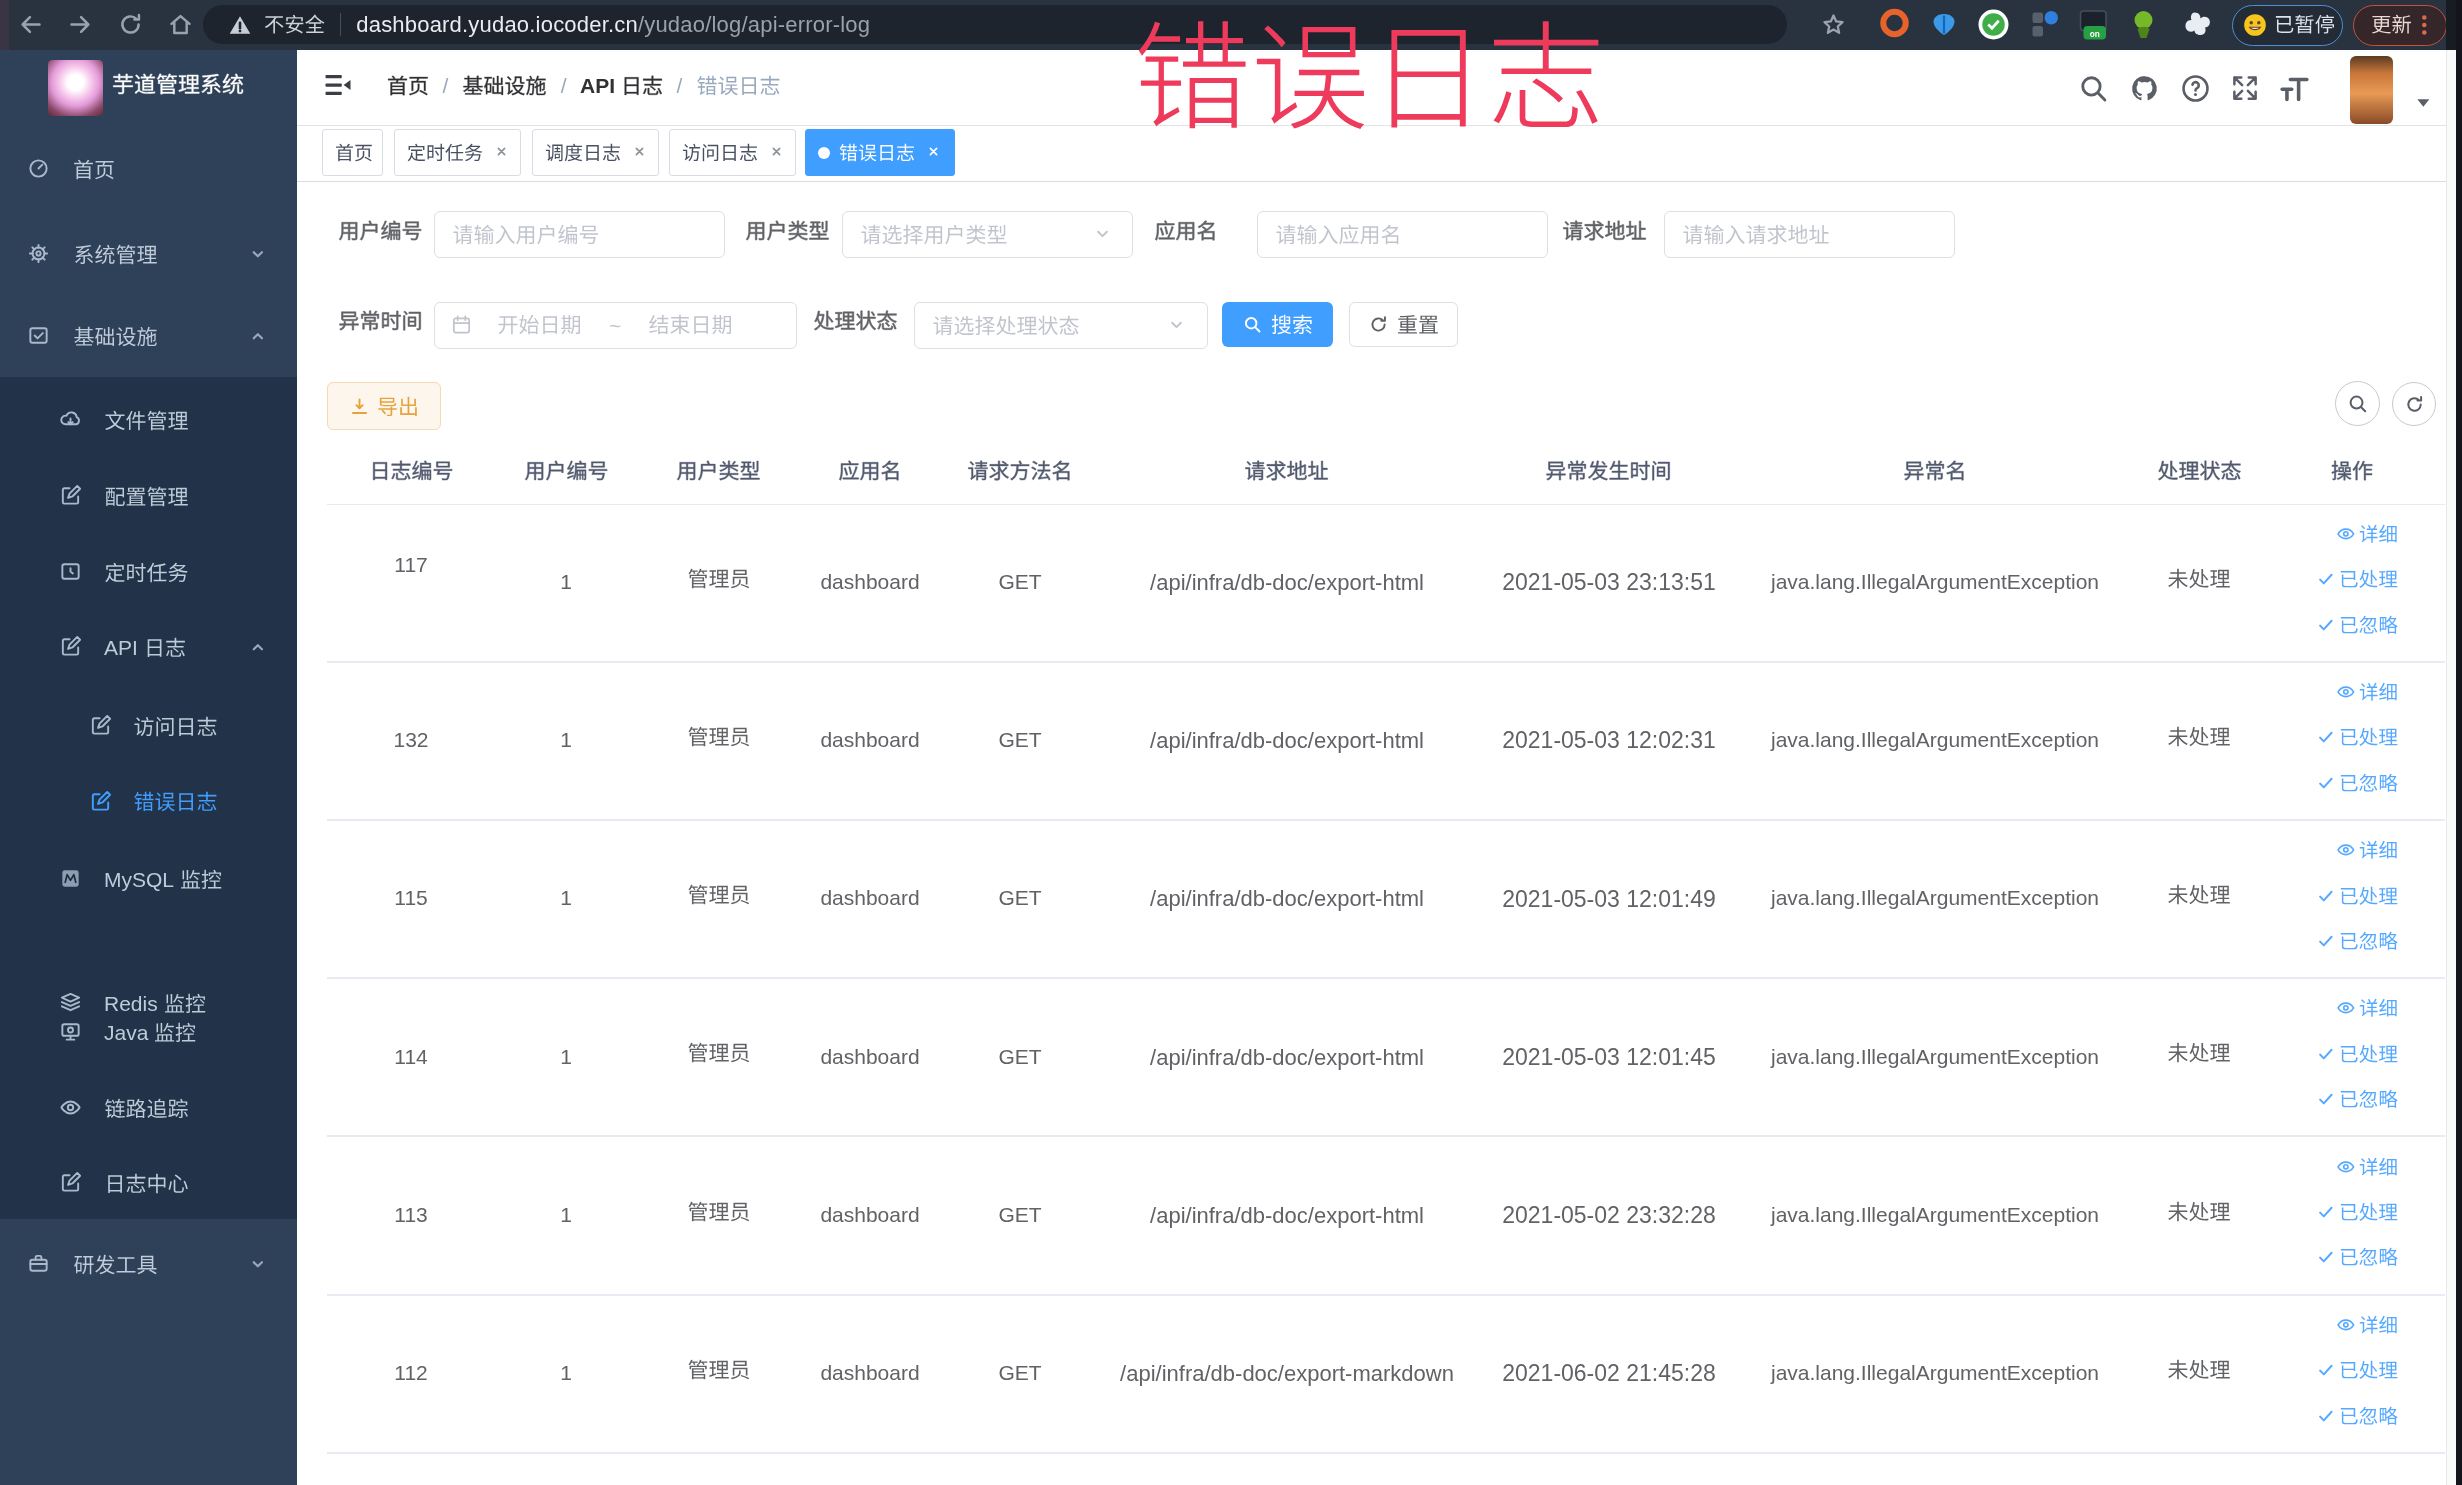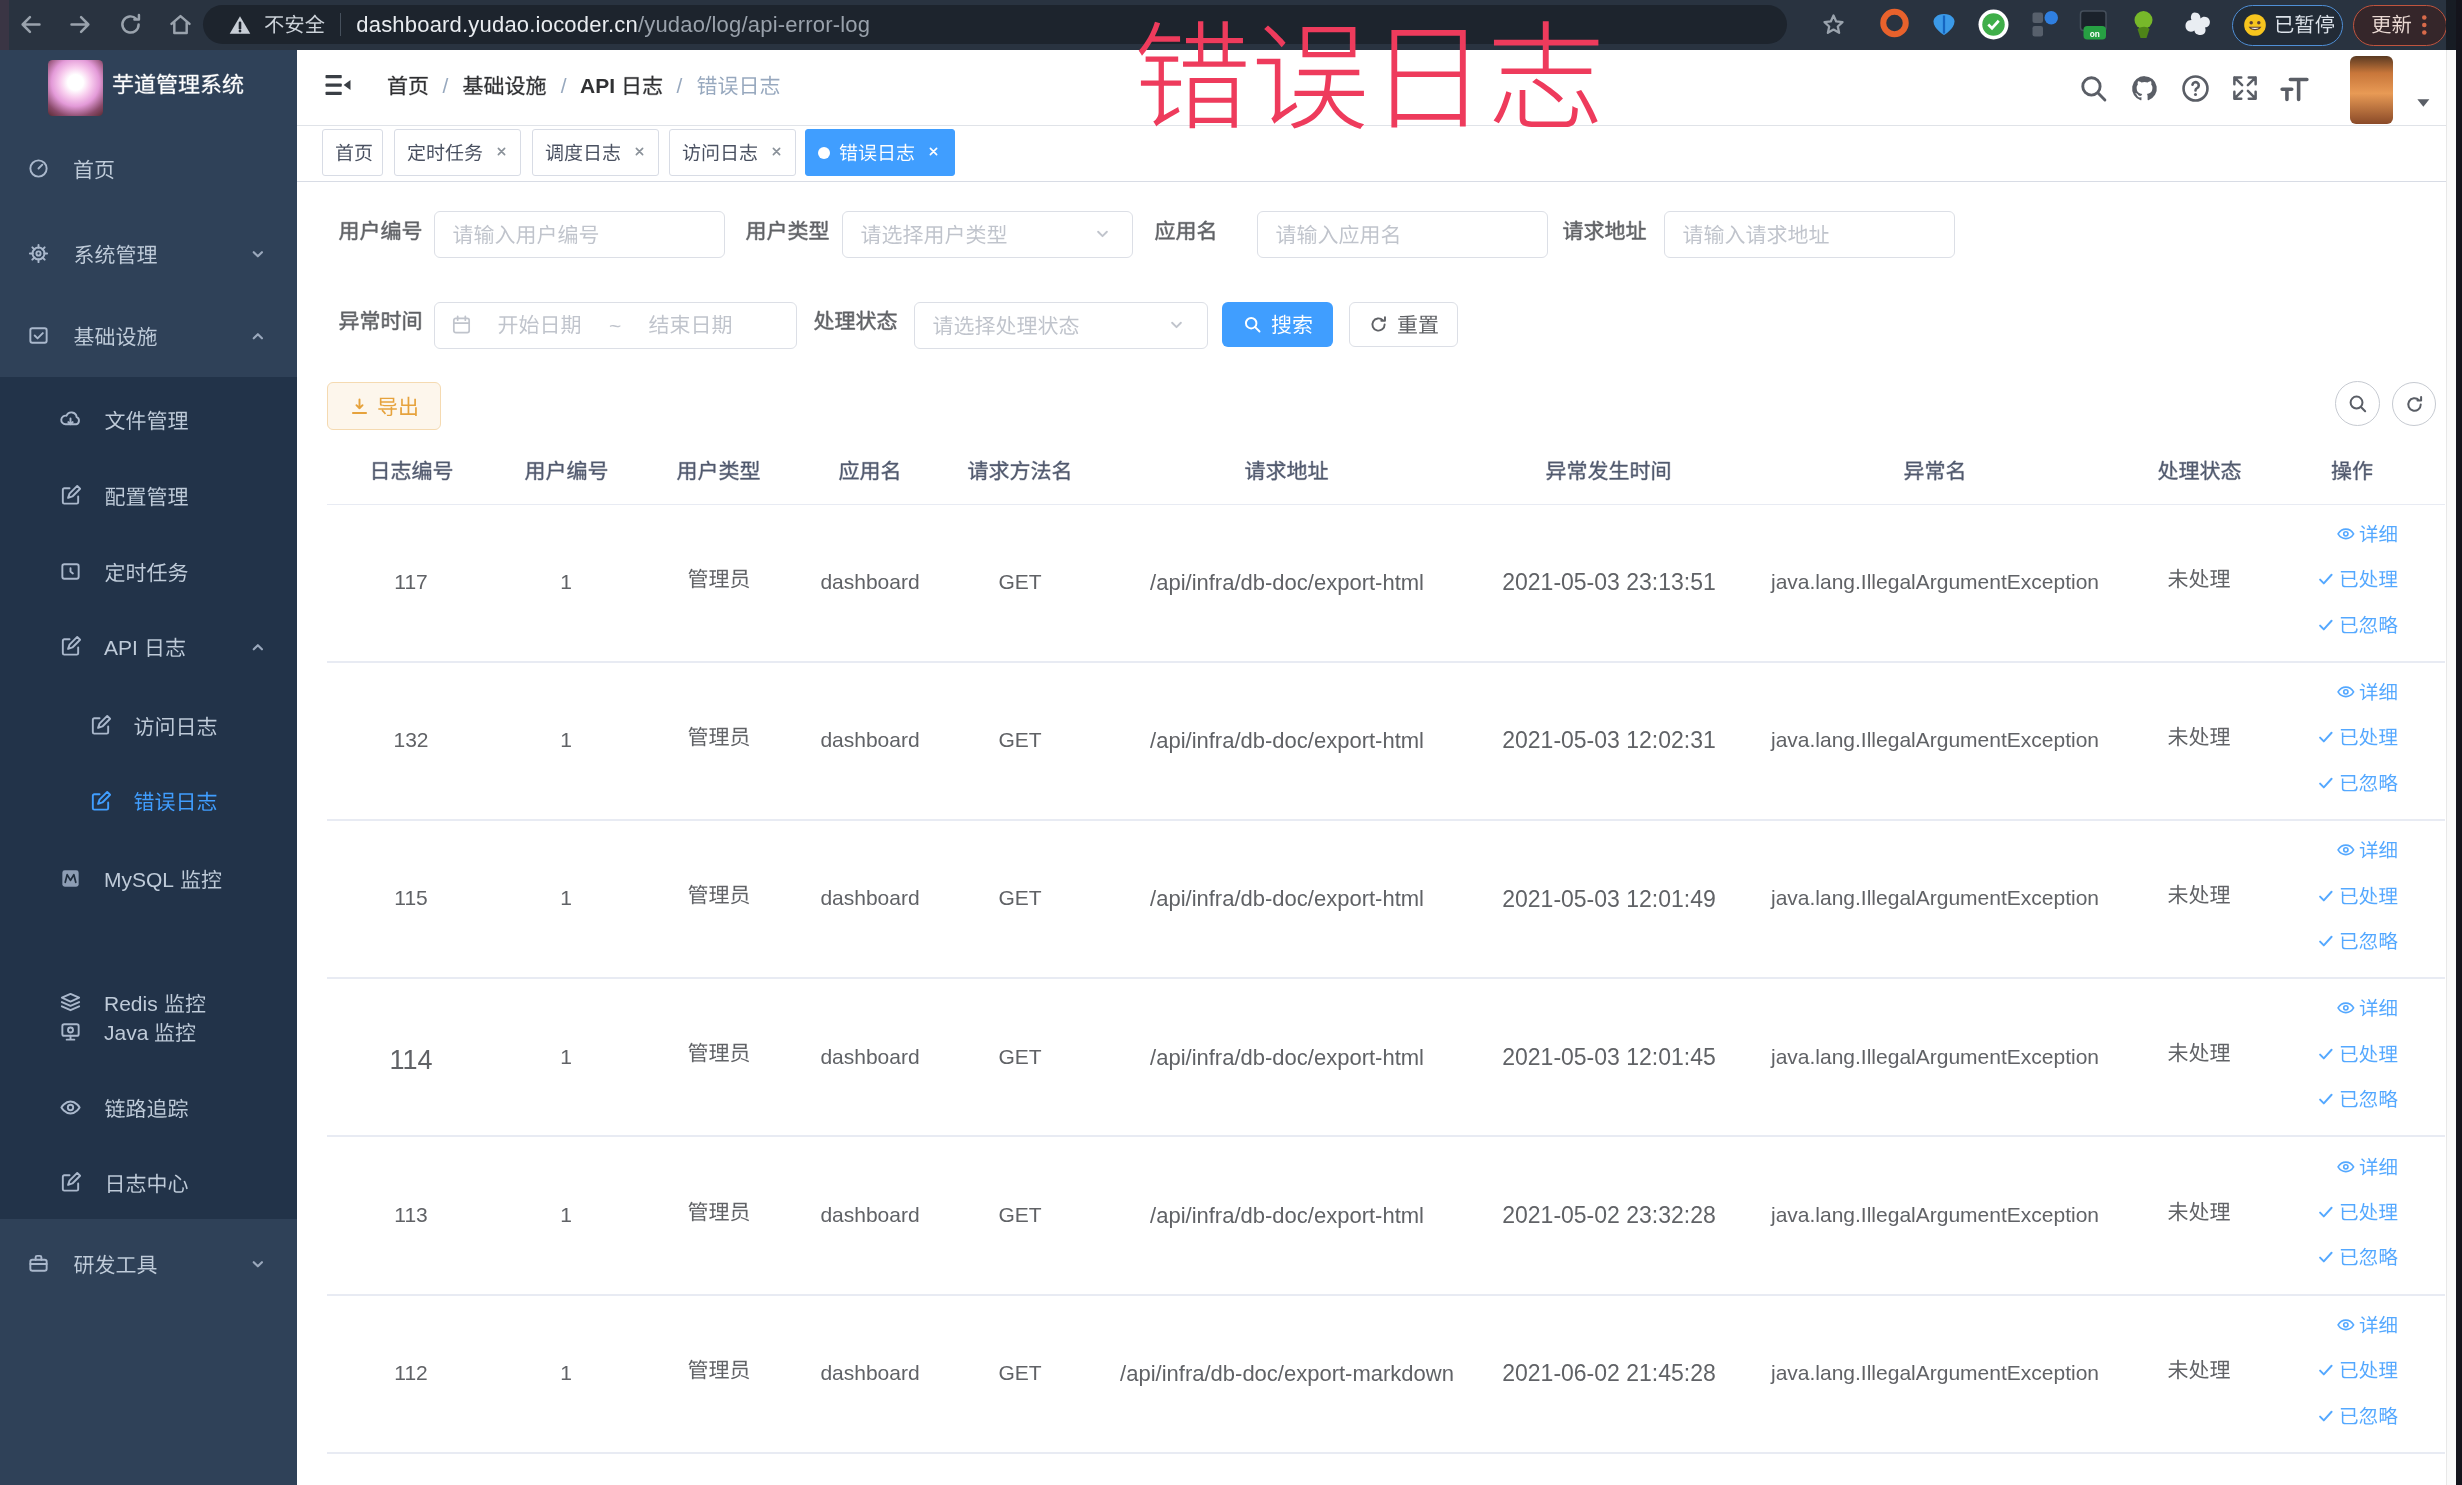--- a/index.html
+++ b/index.html
@@ -751,21 +751,21 @@
       <use href="#u5904" x="0"></use>
       <use href="#u7406" x="1000"></use>
       <use href="#u72B6" x="2000"></use>
       <use href="#u6001" x="3000"></use>
     </svg></div>
 <div class="abs" style="left:2331px;top:460px;color:#515a6e"><svg style="width:42px;height:21px;" viewBox="0 0 2000 1000" fill="currentColor" stroke="currentColor" stroke-width="20">
       <use href="#u64CD" x="0"></use>
       <use href="#u4F5C" x="1000"></use>
     </svg></div>
 <div class="abs" style="left:327px;top:661px;width:2118px;height:1.5px;background:#e8ebf3"></div>
-<div class="abs" style="left:411px;top:570px;transform:translateX(-50%);font-size:21px;color:#606266;white-space:nowrap">117</div>
+<div class="abs" style="left:411px;top:553px;transform:translateX(-50%);font-size:21px;color:#606266;white-space:nowrap">117</div>
 <div class="abs" style="left:566px;top:570px;transform:translateX(-50%);font-size:21px;color:#606266;white-space:nowrap">1</div>
 <div class="abs" style="left:687px;top:568px;color:#606266"><svg style="width:64px;height:21px;" viewBox="0 0 3000 1000" fill="currentColor">
       <use href="#u7BA1" x="0"></use>
       <use href="#u7406" x="1000"></use>
       <use href="#u5458" x="2000"></use>
     </svg></div>
 <div class="abs" style="left:870px;top:570px;transform:translateX(-50%);font-size:21px;color:#606266;white-space:nowrap">dashboard</div>
 <div class="abs" style="left:1020px;top:570px;transform:translateX(-50%);font-size:21px;color:#606266;white-space:nowrap">GET</div>
 <div class="abs" style="left:1287px;top:570px;transform:translateX(-50%);font-size:22px;color:#606266;white-space:nowrap">/api/infra/db-doc/export-html</div>
 <div class="abs" style="left:1609px;top:569px;transform:translateX(-50%);font-size:23px;color:#606266;white-space:nowrap">2021-05-03 23:13:51</div>
@@ -895,21 +895,21 @@
     <svg style="width:19.7px;height:19.7px;" viewBox="0 0 24 24" fill="none" stroke="#54a8ff" stroke-width="2.4" stroke-linecap="round" stroke-linejoin="round">
       <path d="m5 13 4.5 4.5L19 7"></path>
     </svg>
     <svg style="width:59px;height:19.7px;" viewBox="0 0 3000 1000" fill="currentColor">
       <use href="#u5DF2" x="0"></use>
       <use href="#u5FFD" x="1000"></use>
       <use href="#u7565" x="2000"></use>
     </svg>
   </div>
 <div class="abs" style="left:327px;top:1135px;width:2118px;height:1.5px;background:#e8ebf3"></div>
-<div class="abs" style="left:411px;top:1045px;transform:translateX(-50%);font-size:27px;color:#606266;white-space:nowrap">114</div>
+<div class="abs" style="left:411px;top:1045px;transform:translateX(-50%);font-size:21px;color:#606266;white-space:nowrap">114</div>
 <div class="abs" style="left:566px;top:1045px;transform:translateX(-50%);font-size:21px;color:#606266;white-space:nowrap">1</div>
 <div class="abs" style="left:687px;top:1042px;color:#606266"><svg style="width:64px;height:21px;" viewBox="0 0 3000 1000" fill="currentColor">
       <use href="#u7BA1" x="0"></use>
       <use href="#u7406" x="1000"></use>
       <use href="#u5458" x="2000"></use>
     </svg></div>
 <div class="abs" style="left:870px;top:1045px;transform:translateX(-50%);font-size:21px;color:#606266;white-space:nowrap">dashboard</div>
 <div class="abs" style="left:1020px;top:1045px;transform:translateX(-50%);font-size:21px;color:#606266;white-space:nowrap">GET</div>
 <div class="abs" style="left:1287px;top:1045px;transform:translateX(-50%);font-size:22px;color:#606266;white-space:nowrap">/api/infra/db-doc/export-html</div>
 <div class="abs" style="left:1609px;top:1044px;transform:translateX(-50%);font-size:23px;color:#606266;white-space:nowrap">2021-05-03 12:01:45</div>

